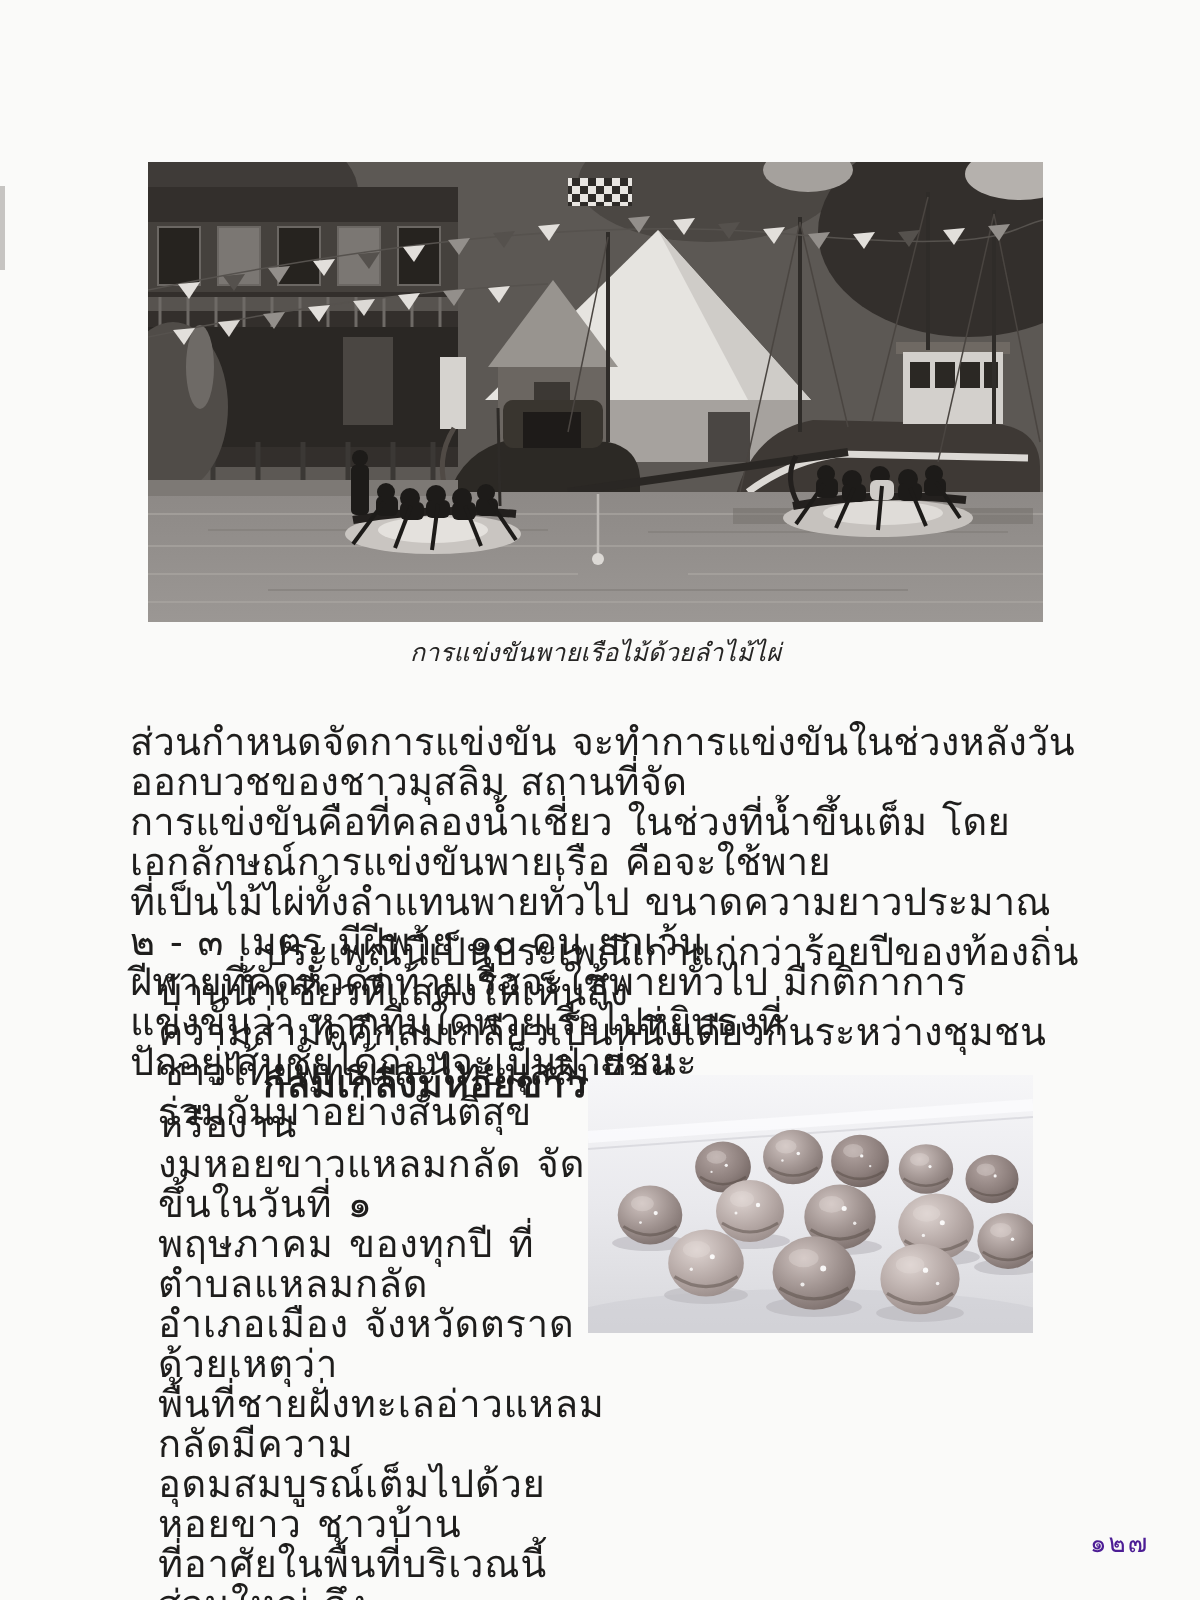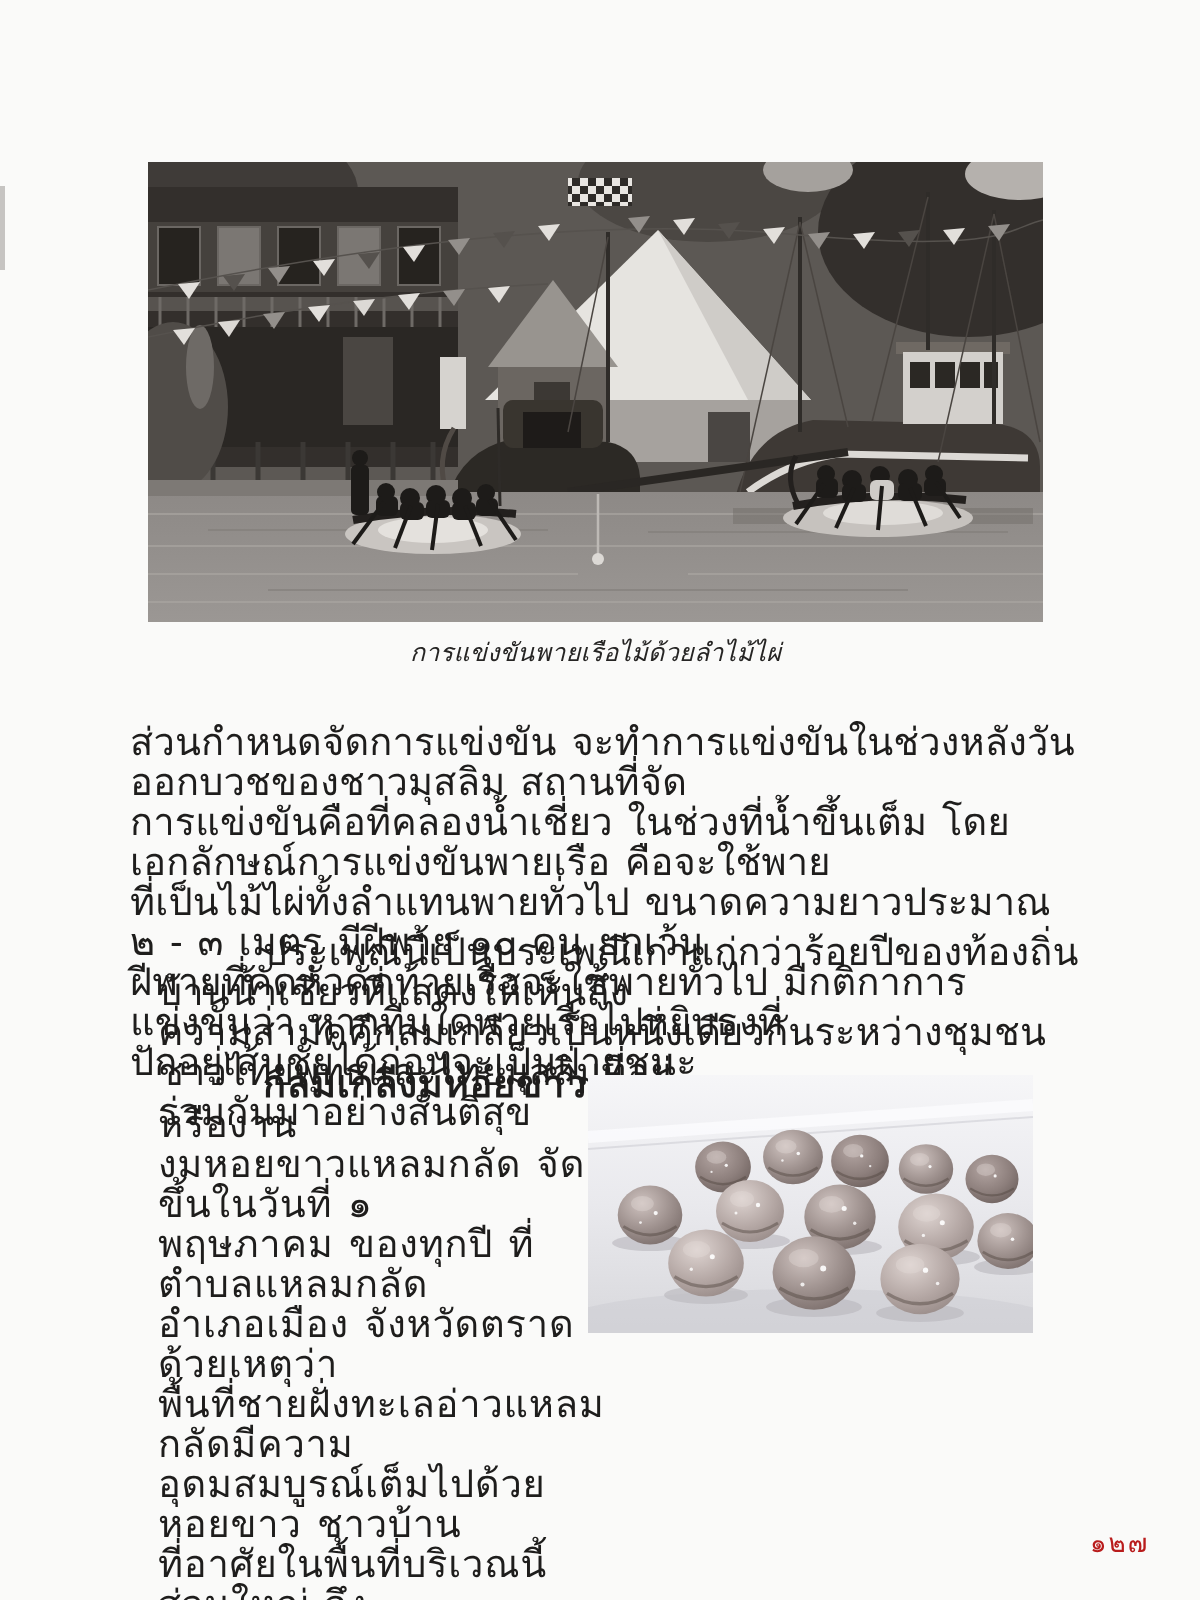--- a/index.html
+++ b/index.html
@@ -16,21 +16,21 @@
   .indent{text-indent:105px;margin-left:28px;}
   .col{width:452px;letter-spacing:.8px;}
   .bold-lead{font-weight:700;}
   .photo{position:absolute;display:block;}
   .photo svg{display:block;}
   .caption{
     position:absolute;text-align:center;font-style:italic;
     font-size:25px;color:#262524;letter-spacing:.3px;
   }
   .page-number{
-    position:absolute;font-size:26px;color:#b91c1c;letter-spacing:2px;
+    position:absolute;font-size:26px;color:#4c1d95;letter-spacing:2px;
   }
   .scan-mark{position:absolute;background:#9a9896;opacity:.55;}
 </style>
 </head>
 <body>
 
 <div class="page">
 
   <div class="scan-mark" style="left:0;top:186;width:5px;height:84px;top:186px;"></div>
 

